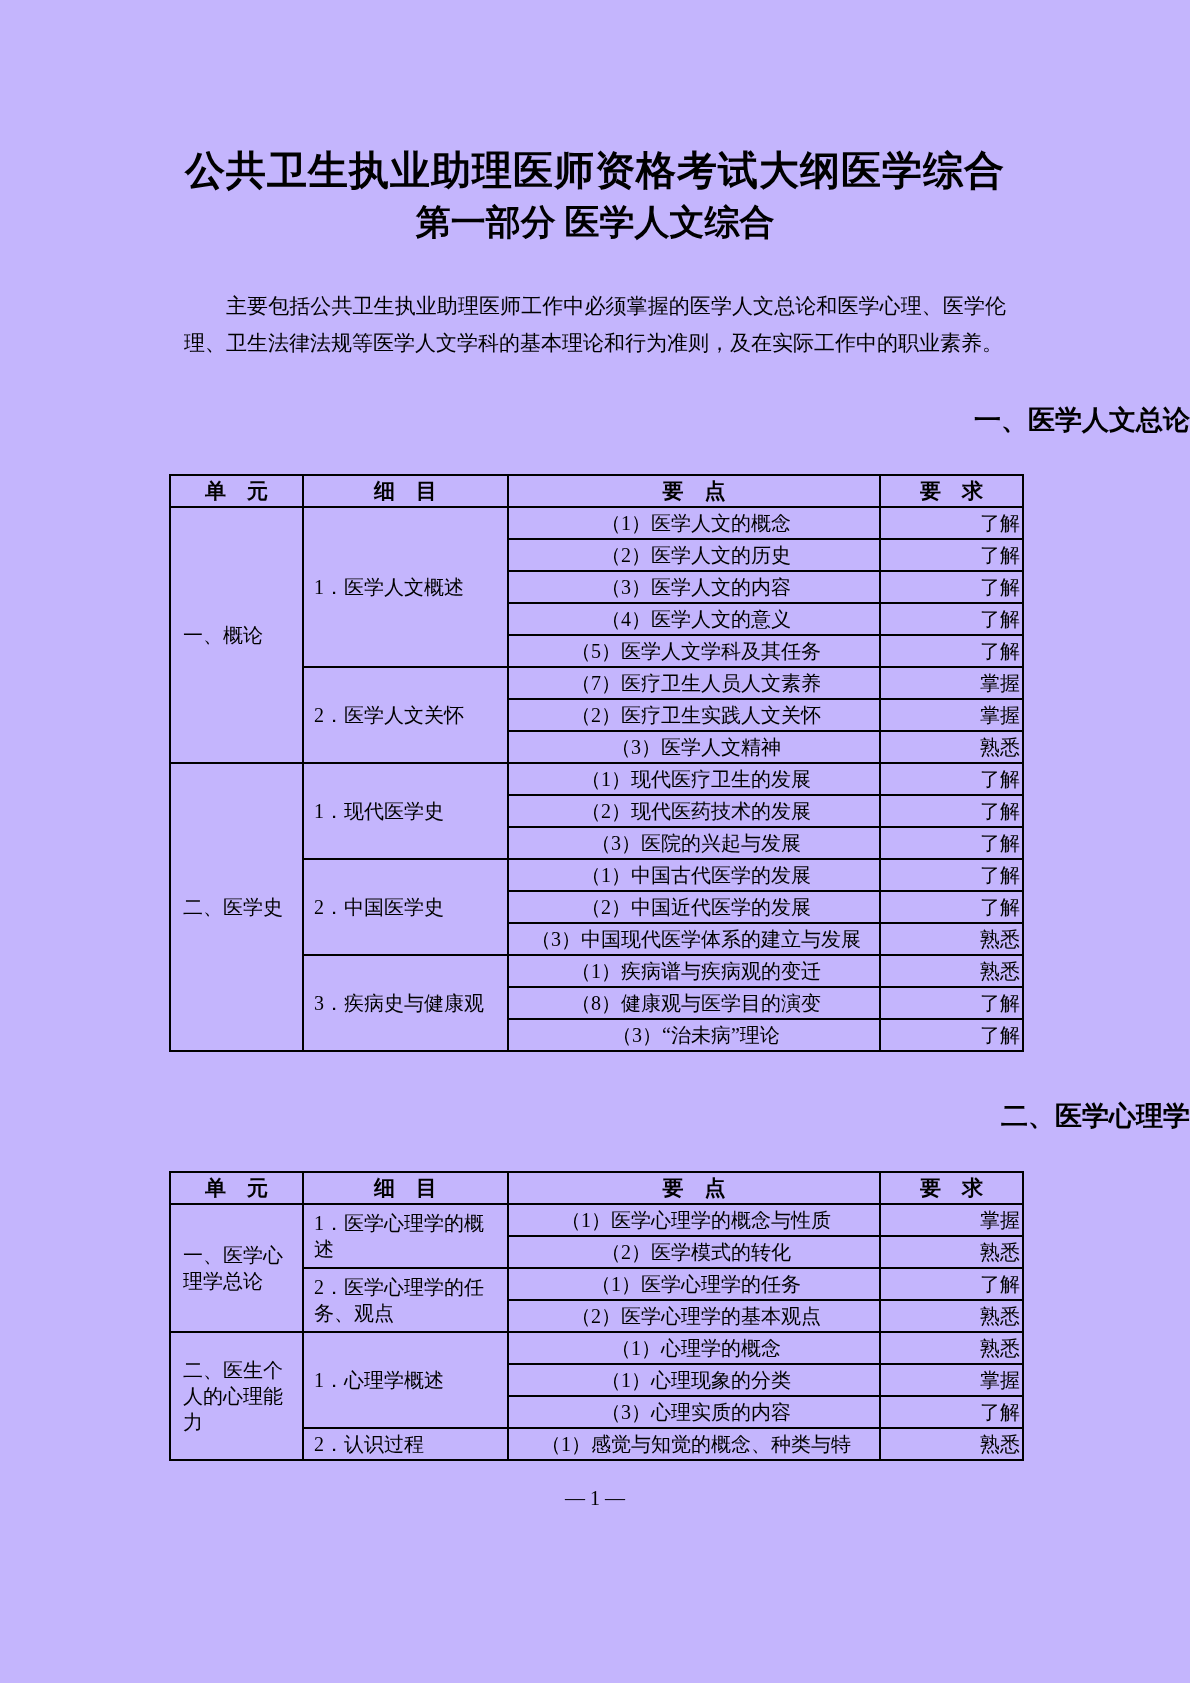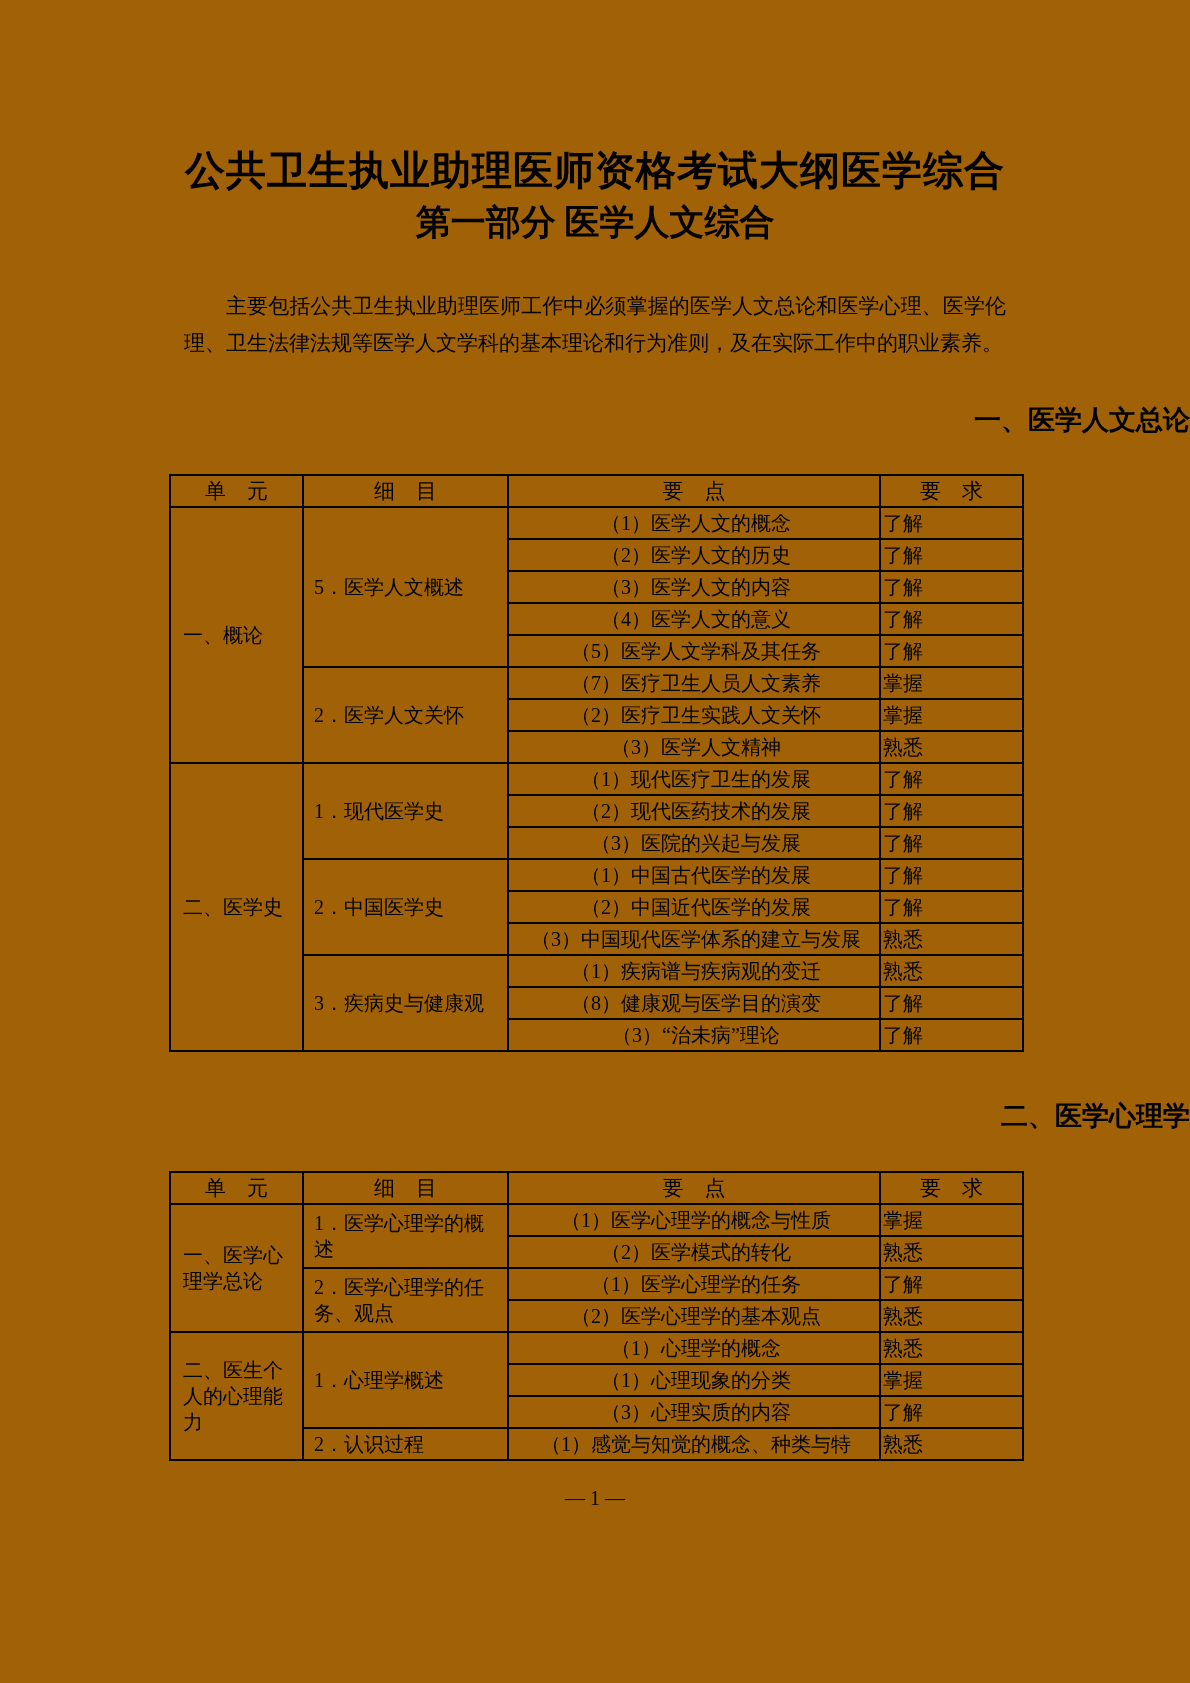--- a/index.html
+++ b/index.html
@@ -1,21 +1,21 @@
 <!DOCTYPE html>
 <html><head>
 <meta charset="utf-8">
 <style>
   html, body { margin: 0; padding: 0; background: #e8e8e8; }
   .page {
     position: relative;
     width: 1190px;
     height: 1683px;
     margin: 0 auto;
-    background: #a16207;
+    background: #c4b5fd;
     color: #000000;
     font-family: "Liberation Serif", "DejaVu Serif", serif;
     overflow: hidden;
   }
   .doc-title {
     padding-top: 140px;
     text-align: center;
     font-size: 40px;
     font-weight: bold;
     line-height: 62px;
@@ -58,29 +58,29 @@
   .syllabus-table th, .syllabus-table td {
     border: 2px solid #000000;
     font-size: 20px;
     line-height: 26px;
     vertical-align: middle;
     word-break: break-all;
   }
   .syllabus-table th {
     height: 26px;
     padding: 2px 2px;
-    font-weight: normal;
+    font-weight: bold;
     font-size: 21px;
     text-align: center;
   }
   .syllabus-table td { height: 28px; padding: 1px 6px 1px 10px; }
   td.cell-unit   { text-align: left; padding-left: 12px; }
   td.cell-detail { text-align: left; padding-left: 10px; padding-right: 10px; }
   td.cell-point  { text-align: center; }
-  td.cell-req    { text-align: left; padding-left: 2px; padding-right: 2px; }
+  td.cell-req    { text-align: right; padding-left: 2px; padding-right: 2px; }
   .page-footer {
     margin-top: 24px;
     text-align: center;
     font-size: 20px;
     line-height: 26px;
   }
 </style>
 </head>
 <body>
 
@@ -107,21 +107,21 @@
           <tr>
             <th>单　元</th>
             <th>细　目</th>
             <th>要　点</th>
             <th>要　求</th>
           </tr>
         </thead>
         <tbody>
           <tr>
             <td class="cell-unit" rowspan="8">一、概论</td>
-            <td class="cell-detail" rowspan="5">5．医学人文概述</td>
+            <td class="cell-detail" rowspan="5">1．医学人文概述</td>
             <td class="cell-point">（1）医学人文的概念</td>
             <td class="cell-req">了解</td>
           </tr>
           <tr>
             <td class="cell-point">（2）医学人文的历史</td>
             <td class="cell-req">了解</td>
           </tr>
           <tr>
             <td class="cell-point">（3）医学人文的内容</td>
             <td class="cell-req">了解</td>

